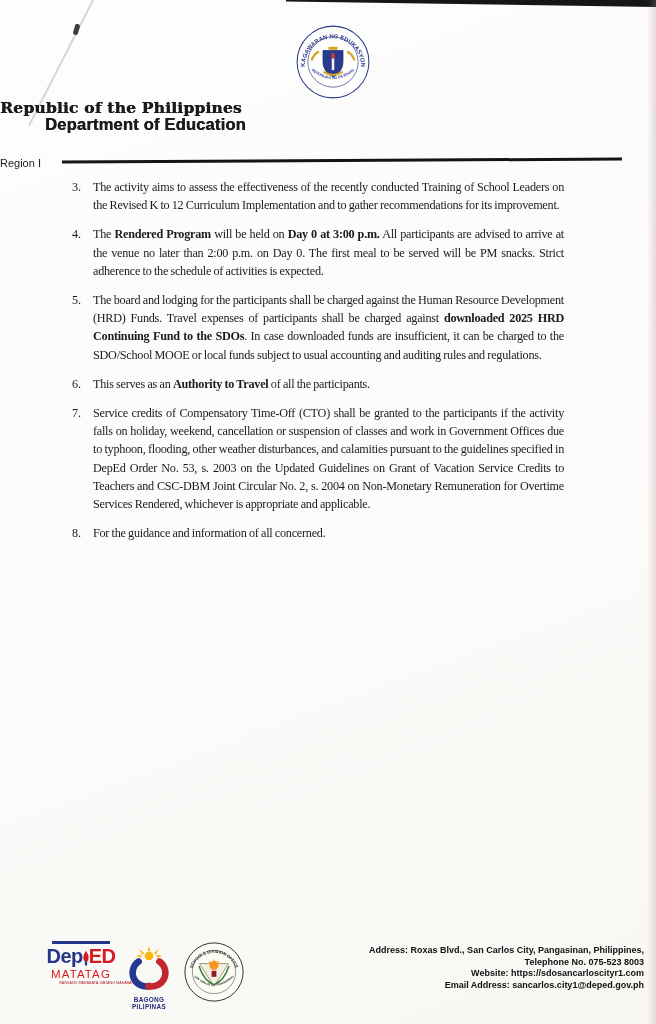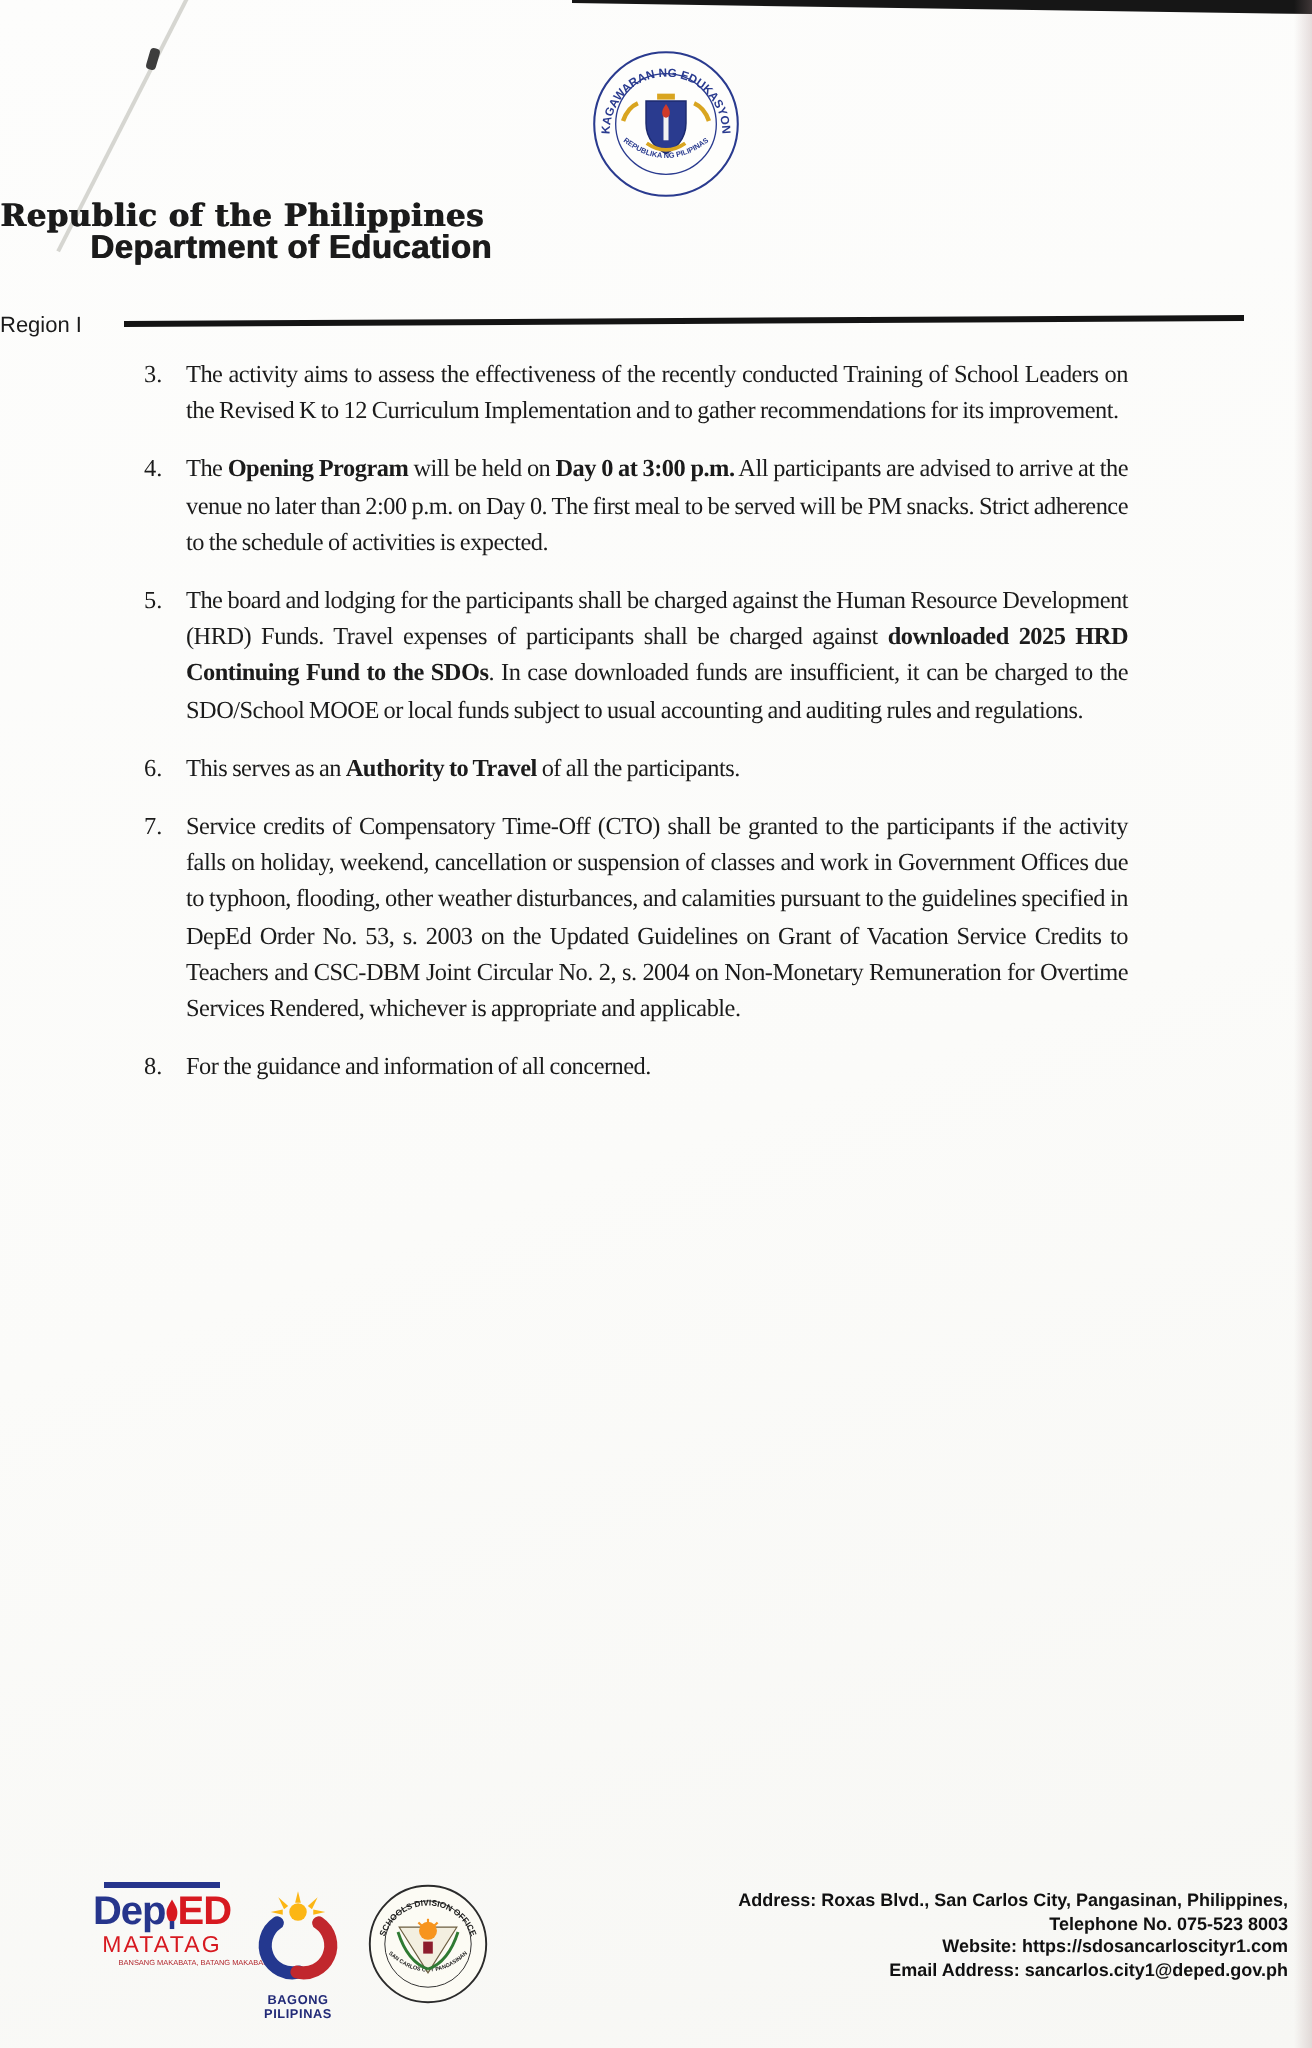--- a/index.html
+++ b/index.html
@@ -94,21 +94,21 @@
   <div class="hdr-line h-region">Region I</div>
   <div class="header-rule"></div>
 
   <div class="memo-list">
       <div class="item">
         <span class="num">3.</span>
         <div class="txt"><span>The activity aims to assess the effectiveness of the recently conducted Training of School Leaders on the Revised K to 12 Curriculum Implementation and to gather recommendations for its improvement.</span></div>
       </div>
       <div class="item">
         <span class="num">4.</span>
-        <div class="txt"><span>The </span><b>Opening Program</b><span> will be held on </span><b>Day 0 at 3:00 p.m.</b><span> All participants are advised to arrive at the venue no later than 2:00 p.m. on Day 0. The first meal to be served will be PM snacks. Strict adherence to the schedule of activities is expected.</span></div>
+        <div class="txt"><span>The </span><b>Rendered Program</b><span> will be held on </span><b>Day 0 at 3:00 p.m.</b><span> All participants are advised to arrive at the venue no later than 2:00 p.m. on Day 0. The first meal to be served will be PM snacks. Strict adherence to the schedule of activities is expected.</span></div>
       </div>
       <div class="item">
         <span class="num">5.</span>
         <div class="txt"><span>The board and lodging for the participants shall be charged against the Human Resource Development (HRD) Funds. Travel expenses of participants shall be charged against </span><b>downloaded 2025 HRD Continuing Fund to the SDOs</b><span>. In case downloaded funds are insufficient, it can be charged to the SDO/School MOOE or local funds subject to usual accounting and auditing rules and regulations.</span></div>
       </div>
       <div class="item">
         <span class="num">6.</span>
         <div class="txt"><span>This serves as an </span><b>Authority to Travel</b><span> of all the participants.</span></div>
       </div>
       <div class="item">

